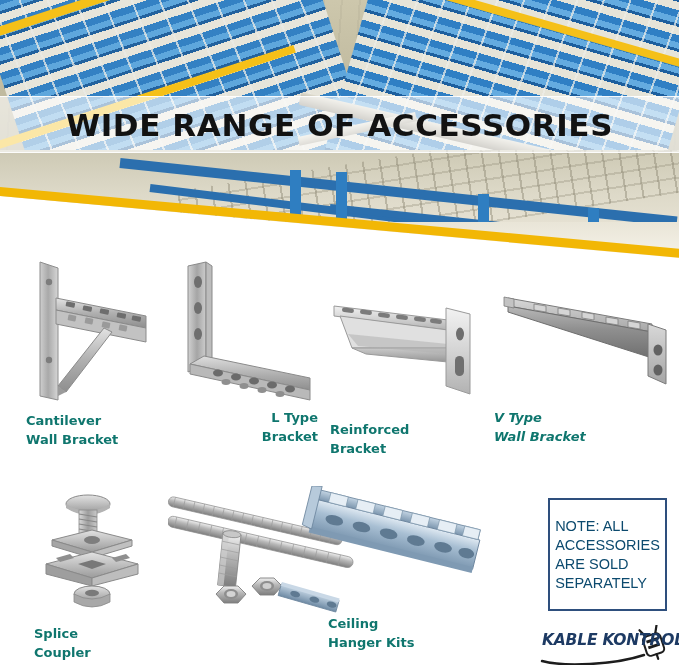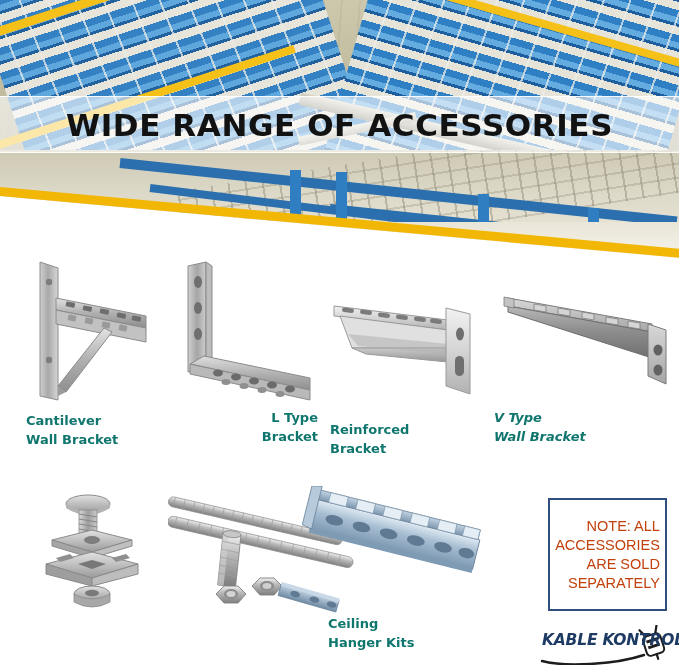--- a/index.html
+++ b/index.html
@@ -244,22 +244,22 @@
     background: #ffffff;
     display: flex;
     align-items: center;
     justify-content: center;
     box-sizing: border-box;
   }
   .note-text {
     font-family: "Liberation Sans", sans-serif;
     font-size: 14.5px;
     line-height: 19px;
-    color: #c2410c;
-    text-align: right;
+    color: #0c4a6e;
+    text-align: left;
     white-space: pre-line;
   }
 
   
   .logo {
     position: absolute;
     left: 540px; top: 625px;
     width: 136px; height: 40px;
   }
   .logo-text {
@@ -509,20 +509,22 @@
       <polygon points="20,78 66,92 66,100 20,88" fill="#9e9e9e" stroke="#8a8a8a" stroke-width="1"></polygon>
       <polygon points="112,78 66,92 66,100 112,88" fill="#bdbdbd" stroke="#8a8a8a" stroke-width="1"></polygon>
       <polygon points="52,78 66,74 80,78 66,83" fill="#787878"></polygon>
       <polygon points="30,72 44,68 48,72 34,76" fill="#8f8f8f"></polygon>
       <polygon points="86,72 100,68 104,72 90,76" fill="#8f8f8f"></polygon>
 
       <ellipse cx="66" cy="108" rx="18" ry="8" fill="url(#sg2)" stroke="#8a8a8a" stroke-width="1"></ellipse>
       <path d="M48,108 L48,116 Q66,126 84,116 L84,108 Q66,118 48,108 Z" fill="#a8a8a8" stroke="#8a8a8a" stroke-width="0.8"></path>
       <ellipse cx="66" cy="107" rx="7" ry="3.2" fill="#7a7a7a"></ellipse>
     </svg>
+    <div class="product-label" style="margin-top:6px; margin-left:8px;">Splice
+Coupler</div>
   </div>
 
   <div class="product" style="left:168px; top:228px;">
     <svg class="art" width="330" height="132" viewBox="0 0 330 132">
       <defs>
         <linearGradient id="rod1" x1="0" y1="0" x2="0" y2="1">
           <stop offset="0" stop-color="#f0f0f0"></stop>
             <stop offset=".4" stop-color="#b8b8b8"></stop>
             <stop offset="1" stop-color="#7e7e7e"></stop>
         </linearGradient>

